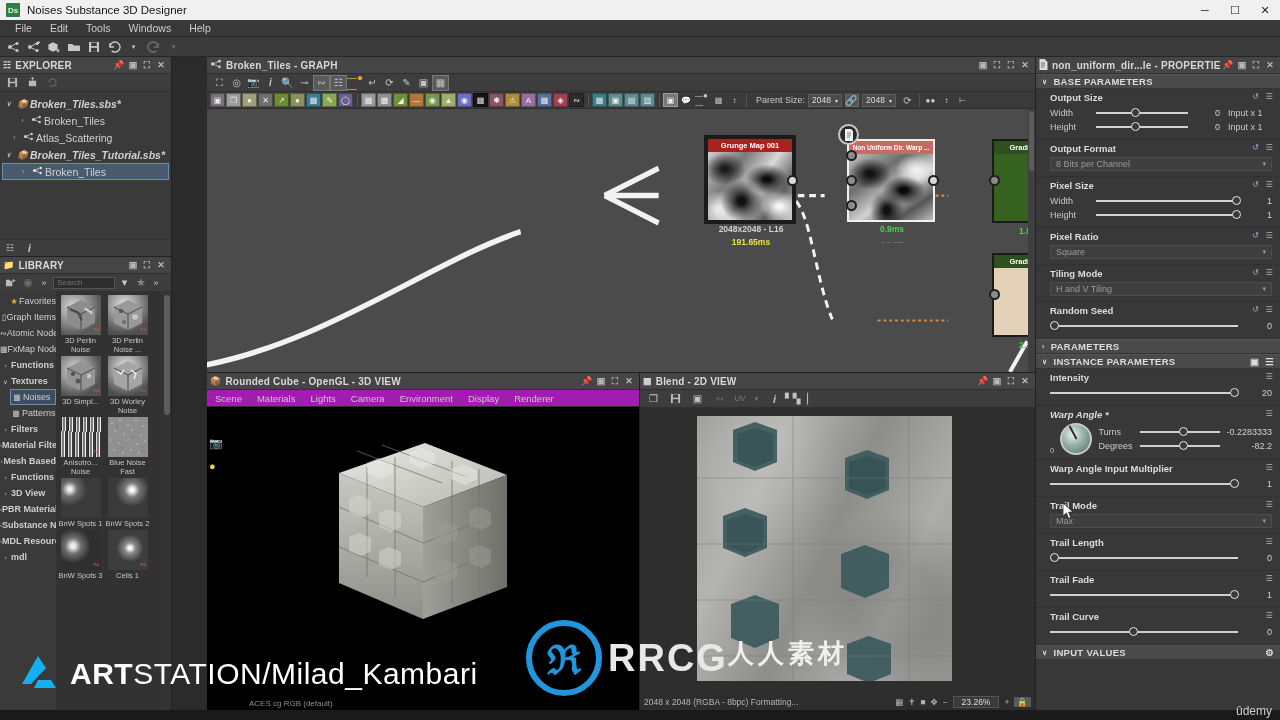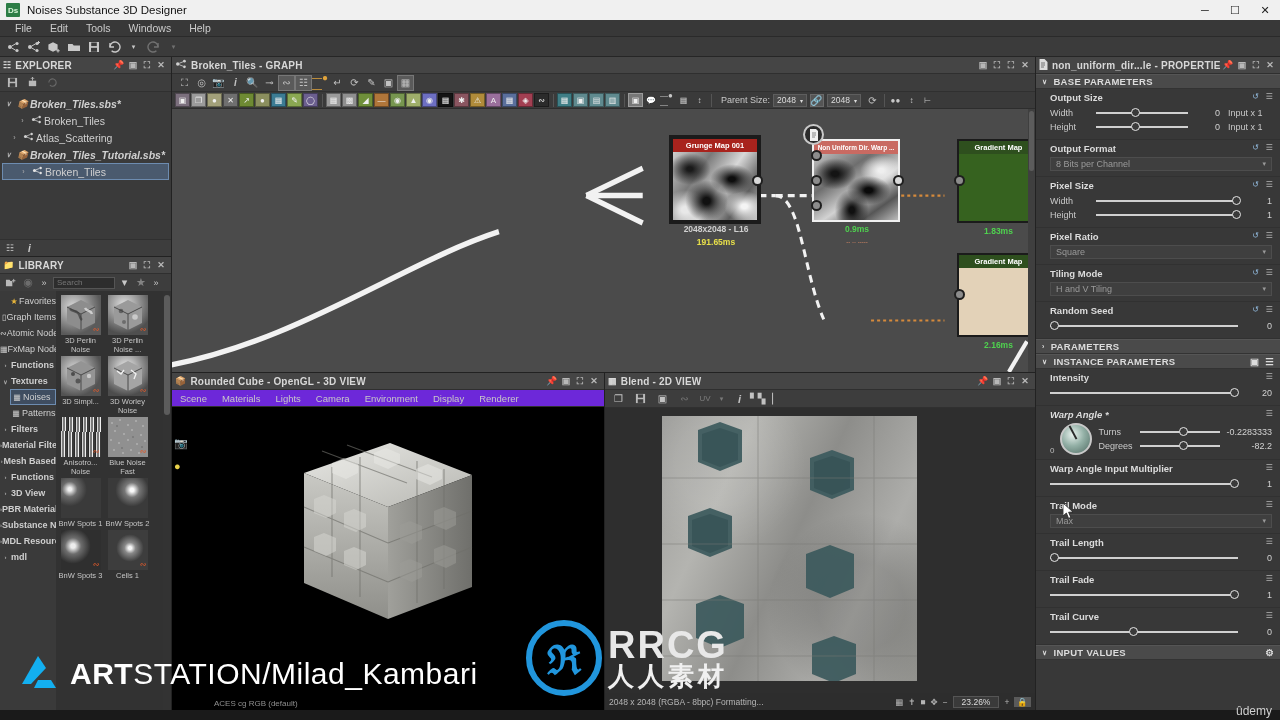--- a/index.html
+++ b/index.html
@@ -58,42 +58,42 @@
   .lrow .arrow { width:11px;text-align:center;font-size:6px;color:#aaa;}
   .lrow .lic { width:12px;text-align:center;font-size:8px;}
   .lrow.bold { font-weight:bold;}
   .lrow.sel { background:#3f4d60; border:1px solid #6d8cb0;}
   #libgrid { flex:1; background:#323232; display:flex; flex-wrap:wrap; align-content:flex-start; padding:4px 2px; gap:2px; overflow:hidden; position:relative;}
   .libitem { width:45px; display:flex; flex-direction:column; align-items:center; }
   .libthumb { width:40px;height:40px; background:#555; position:relative; overflow:hidden; }
   .libthumb .nodebadge{ position:absolute;right:1px;bottom:1px;color:#e05a2b;font-size:8px;}
   .libcap { font-size:7.5px; color:#c6c6c6; text-align:center; line-height:9px; margin-top:1px;}
   
-  #centercol { flex:1; display:flex; flex-direction:column; }
+  #centercol { flex:1; display:flex; flex-direction:column;margin-left:35px; }
   #graphpanel { height:316px; display:flex;flex-direction:column; border-bottom:1px solid #222;}
   .graph-tools { height:18px; background:#3d3d3d; display:flex; align-items:center; padding-left:4px; border-bottom:1px solid #303030;}
   .gt { width:17px;height:16px;display:flex;align-items:center;justify-content:center;color:#c2c2c2;font-size:10px;}
   .gt.active { background:#5a5a5a; border:1px solid #777;}
   .nodebar { height:17px; background:#3a3a3a; display:flex; align-items:center; padding-left:3px; border-bottom:1px solid #2d2d2d;}
   .nb { width:15px;height:14px;margin-right:1px; border:1px solid rgba(0,0,0,.35); display:flex;align-items:center;justify-content:center;font-size:8px;color:#eee;}
   .nbsep { width:1px;height:13px;background:#555;margin:0 3px;}
   .parentsize { display:flex;align-items:center;gap:3px;margin-left:6px;font-size:9px;color:#c8c8c8;}
   .combo { height:13px;background:#4a4a4a;border:1px solid #5e5e5e;font-size:8.5px;color:#ddd;display:flex;align-items:center;padding:0 3px;gap:4px;}
   #graphcanvas { flex:1; background:#4b4b4b; position:relative; overflow:hidden;}
   .gnode { position:absolute; border:2px solid #1b1b1b; }
   .gnode .nhdr { height:13px; font-size:7.5px; font-weight:bold; color:#fff; display:flex;align-items:center;justify-content:center; overflow:hidden; white-space:nowrap;}
   .gnode .nbody { width:100%; }
   .nlabel { position:absolute; font-size:8.5px; font-weight:bold; text-align:center; white-space:nowrap;}
   .port { position:absolute; width:11px;height:11px;border-radius:50%; border:2px solid #1f1f1f;}
   .scrollv { position:absolute; right:0; top:0; bottom:0; width:8px; background:#333;}
   .scrollv .th { position:absolute; left:1px; width:6px; background:#5c5c5c; border-radius:3px;}
   
   #viewrow { flex:1; display:flex;}
   #view3d { width:433px; display:flex;flex-direction:column; border-right:1px solid #222;}
-  .view3d-menu { height:17px; background:#6d28d9; display:flex;align-items:center; gap:15px; padding-left:8px; font-size:9.5px;color:#c8c8c8;border-bottom:1px solid #303030;}
+  .view3d-menu { height:17px; background:#a21caf; display:flex;align-items:center; gap:15px; padding-left:8px; font-size:9.5px;color:#c8c8c8;border-bottom:1px solid #303030;}
   #view3dcanvas { flex:1; background:#000; position:relative; overflow:hidden;}
   #view2d { flex:1; display:flex;flex-direction:column;}
   .view2d-tools { height:18px; background:#3d3d3d; display:flex;align-items:center;gap:5px;padding-left:5px;border-bottom:1px solid #303030;}
   #view2dcanvas { flex:1; background:#2e2e2e; position:relative; overflow:hidden;}
   .v2dstatus { position:absolute; bottom:0; left:0; right:0; height:17px; background:rgba(45,45,45,.85);
       display:flex; align-items:center; padding-left:4px; font-size:8.5px; color:#b5b5b5; gap:5px;}
   .v2dstatus .right { margin-left:auto; display:flex;align-items:center;gap:5px;padding-right:4px;}
   .zoombox { background:#3a3a3a;border:1px solid #555; padding:0 8px; font-size:8.5px;color:#ddd;}
   
   #rightcol { width:245px; display:flex;flex-direction:column; background:#383838; border-left:1px solid #222;}
@@ -124,21 +124,21 @@
   #bottomstrip { position:absolute; left:0;right:0;bottom:0;height:10px;background:#1a1a1a;}
   
   .wm { position:absolute; pointer-events:none; }
   #wm-artstation { left:18px; bottom:26px; display:flex; align-items:center; gap:10px;}
   #wm-artstation .as-logo { width:42px;height:40px; position:relative;}
   #wm-artstation .as-text { font-size:30px; color:#fff; letter-spacing:.5px; white-space:nowrap;}
   #wm-artstation .as-text b { font-weight:bold;}
   #wm-rrcg { left:526px; bottom:24px; display:flex; align-items:center; gap:6px;}
   #wm-rrcg .rr-circle { width:76px;height:76px;border-radius:50%; border:6px solid #2196dd; display:flex;align-items:center;justify-content:center;}
   #wm-rrcg .rr-inner { font-size:40px; color:#2196dd; font-weight:bold; font-family:"Liberation Serif",serif;}
-  #wm-rrcg .rr-right { display:flex;flex-direction:column;}
+  #wm-rrcg .rr-right { display:flex;}
   #wm-rrcg .rr-text { font-size:38px; color:#e8e8e8; font-weight:bold; letter-spacing:2px; line-height:36px;}
   #wm-rrcg .rr-sub { font-size:26px; color:#f0f0f0; font-weight:bold; letter-spacing:4px; line-height:26px;}
   #wm-udemy { right:8px; bottom:2px; font-size:12px; color:#cfcfcf;}
   #cursor { position:absolute; left:1063px; top:503px; width:0;height:0; pointer-events:none;}
 </style>
 </head>
 <body>
 
 <div id="titlebar">
   <div class="appicon">Ds</div>

